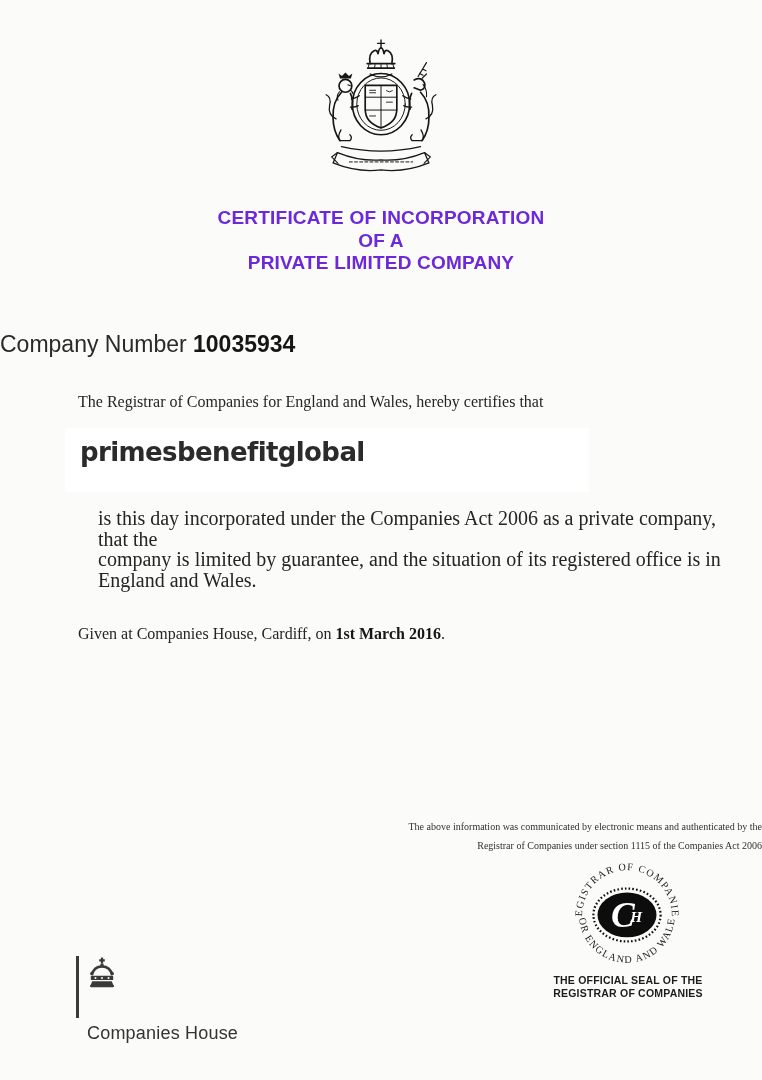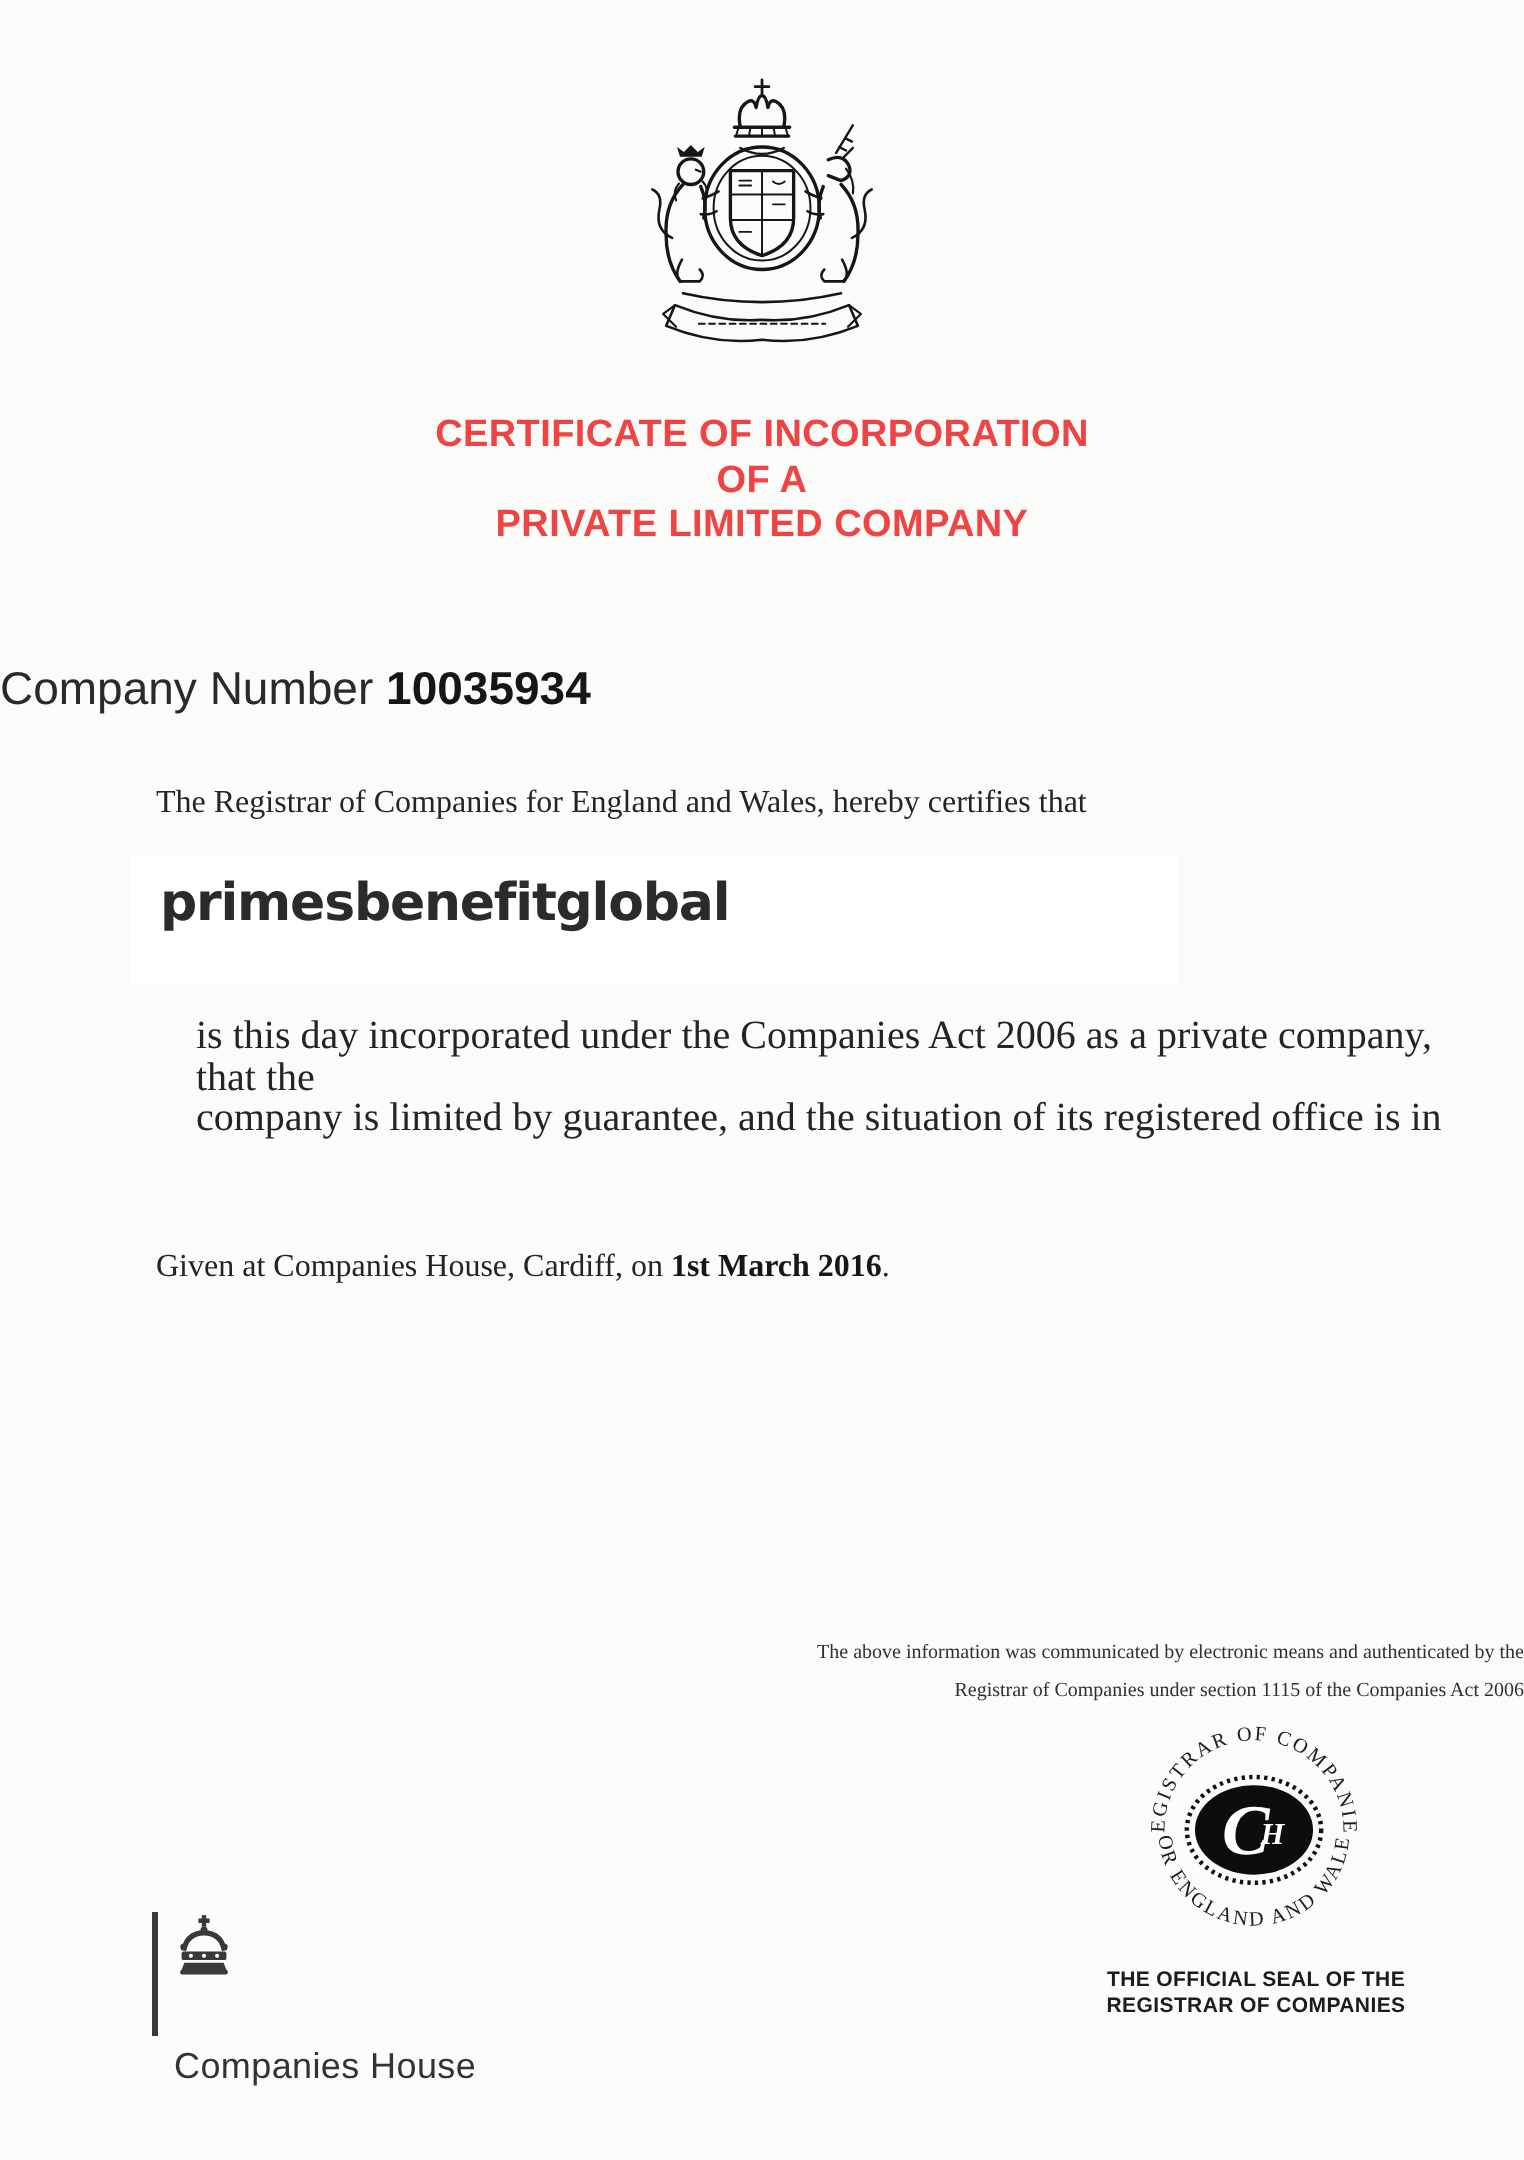--- a/index.html
+++ b/index.html
@@ -17,21 +17,21 @@
 
   
   .arms { position: absolute; left: 298px; top: 34px; width: 168px; height: 160px; }
 
   
   .title {
     position: absolute; top: 207px; left: 0; width: 100%;
     text-align: center;
     font-family: "Liberation Sans", sans-serif;
     font-weight: bold; font-size: 19px; line-height: 22.5px;
-    color: #ef4444; letter-spacing: 0.2px;
+    color: #6d28d9; letter-spacing: 0.2px;
   }
 
   
   .company-number {
     position: absolute; top: 331px; left: 0; width: 100%;
     text-align: left;
     font-family: "Liberation Sans", sans-serif;
     font-size: 23px; color: #2a2a2a;
   }
   .company-number .num { font-weight: bold; color: #161616; }
@@ -72,21 +72,21 @@
   .footnote {
     position: absolute; top: 817px; left: 0; width: 100%;
     text-align: right;
     font-size: 10px; line-height: 19px; color: #303030;
   }
 
   
   .seal-block { position: absolute; left: 553px; top: 860px; width: 150px; }
   .seal-svg { display: block; width: 148px; height: 114px; }
   .seal-caption {
-    margin-top: 10px;
+    margin-top: 0;
     font-family: "Liberation Sans", sans-serif;
     font-weight: bold; font-size: 10.5px; line-height: 13px;
     letter-spacing: 0.2px; text-align: center; color: #1c1c1c;
   }
 
   
   .ch-logo { position: absolute; left: 76px; top: 955px; width: 220px; height: 66px; }
   .ch-logo .bar { position: absolute; left: 0; top: 1px; width: 3px; height: 62px; background: #3a3a3a; }
   .ch-logo .crown { position: absolute; left: 12px; top: 2px; width: 28px; height: 31px; }
   .ch-logo .org {
@@ -157,20 +157,21 @@
 
   <div class="registrar-line">The Registrar of Companies for England and Wales, hereby certifies that</div>
 
   <div class="name-box">
     <div class="company-name">primesbenefitglobal</div>
   </div>
 
   <div class="body-text">
     <div>is this day incorporated under the Companies Act 2006 as a private company, that the</div>
     <div>company is limited by guarantee, and the situation of its registered office is in</div>
+    <div>England and Wales.</div>
   </div>
 
   <div class="given-line">
     <span>Given at Companies House, Cardiff, on </span><span class="date">1st March 2016</span><span>.</span>
   </div>
 
   <div class="footnote">
     <div>The above information was communicated by electronic means and authenticated by the</div>
     <div>Registrar of Companies under section 1115 of the Companies Act 2006</div>
   </div>

